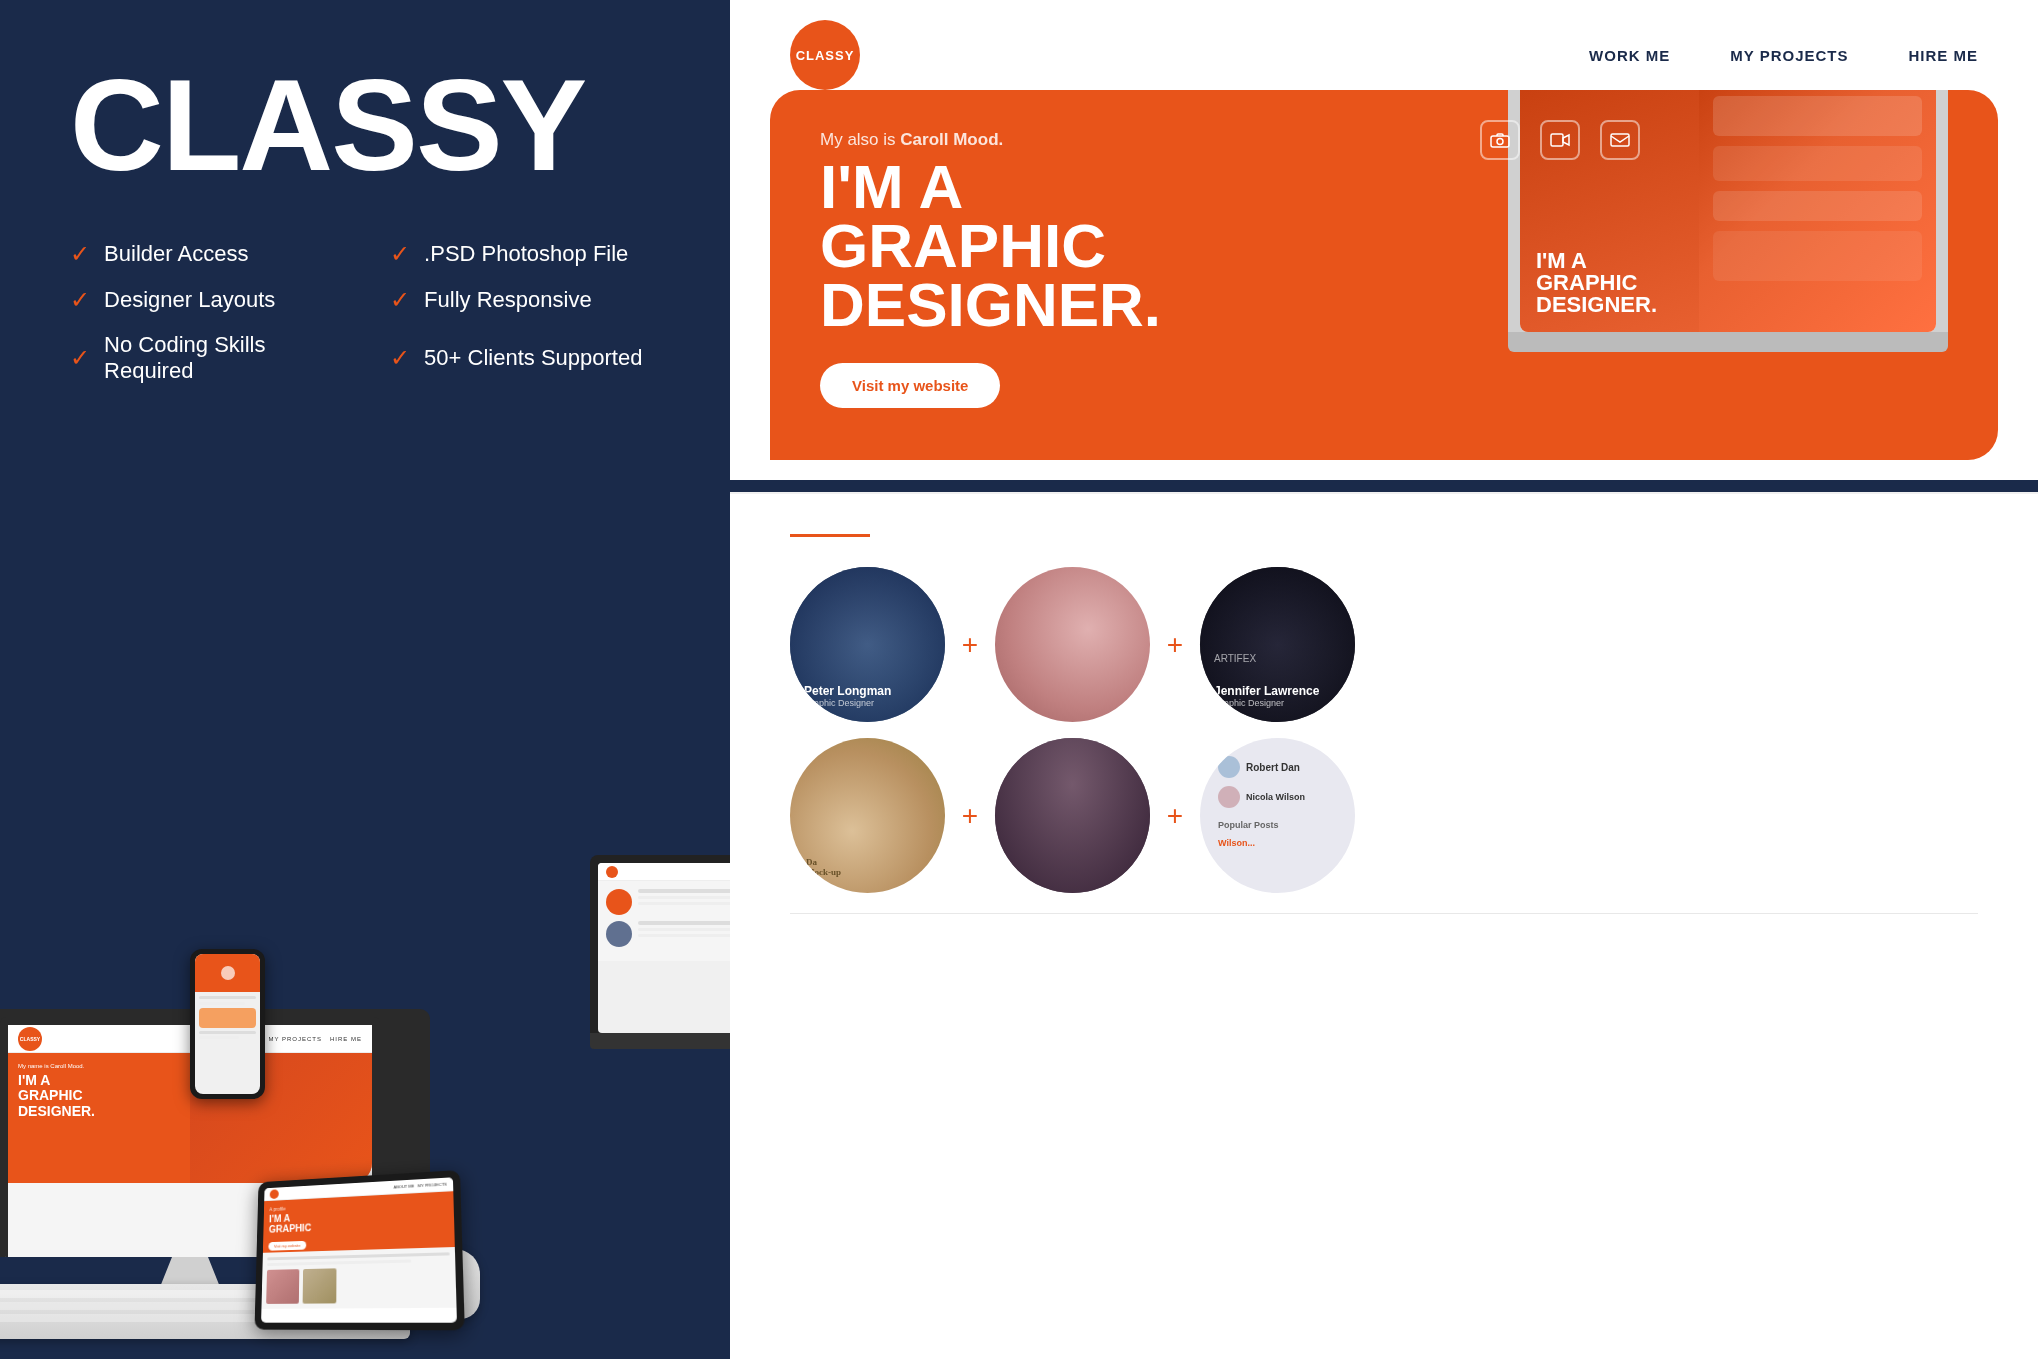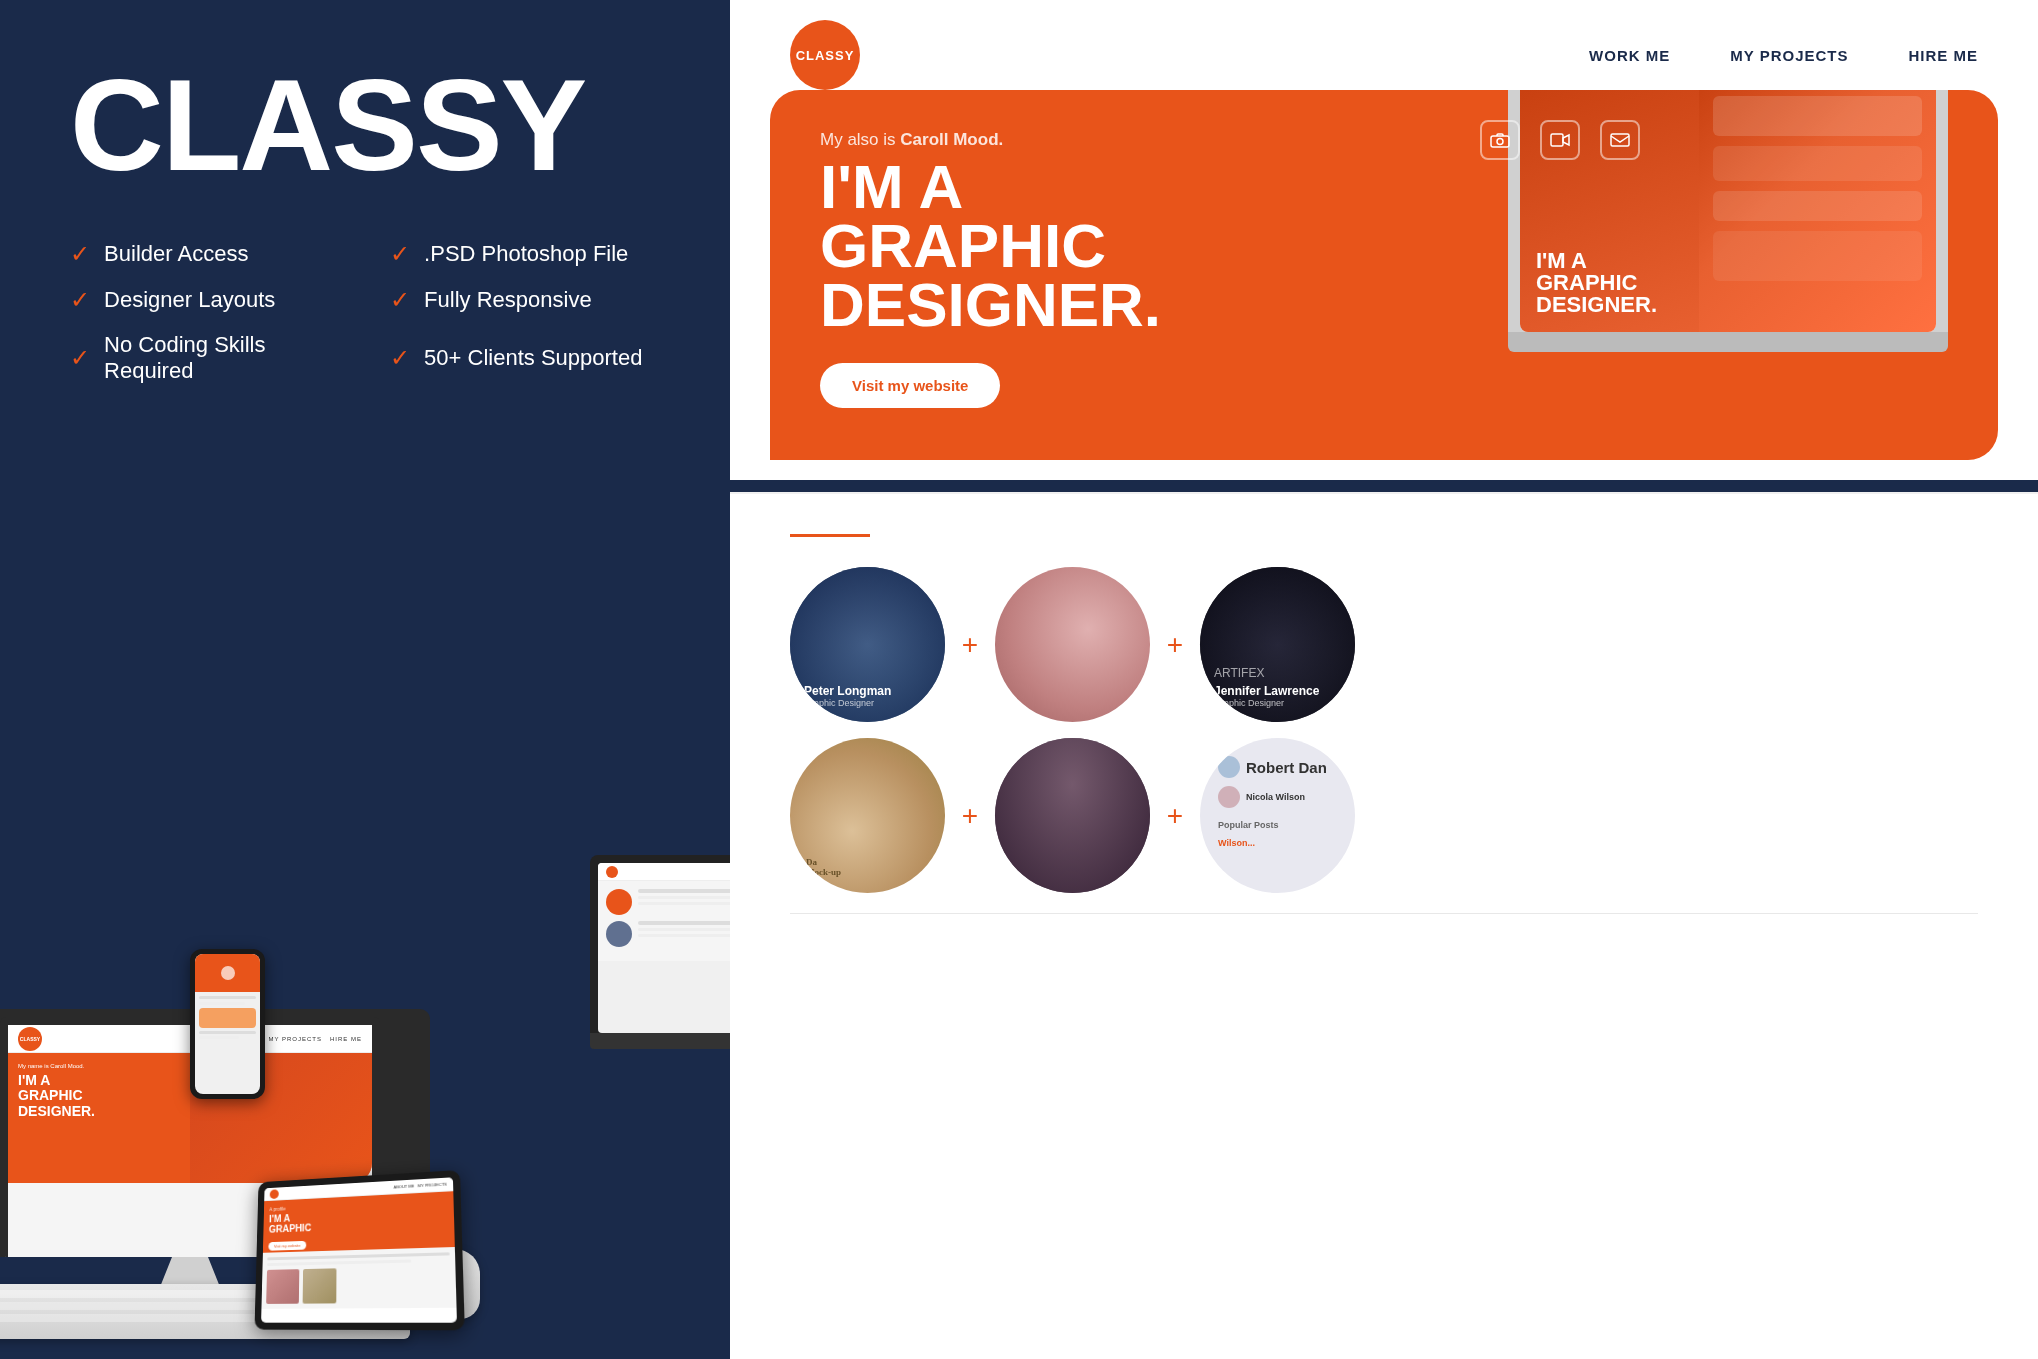--- a/index.html
+++ b/index.html
@@ -512,21 +512,21 @@
       <div style="width:50px;height:155px;display:flex;align-items:center;justify-content:center;font-size:28px;color:#e8541a;font-weight:300;">+</div>
 
       <div style="width:155px;height:155px;border-radius:50%;overflow:hidden;background:linear-gradient(160deg,#d8a0a0,#c08080);flex-shrink:0;">
         <div style="width:100%;height:100%;background:radial-gradient(ellipse at 60% 40%, #e0b0b0 0%, #c08080 60%, #a06060 100%);"></div>
       </div>
 
       <div style="width:50px;height:155px;display:flex;align-items:center;justify-content:center;font-size:28px;color:#e8541a;font-weight:300;">+</div>
 
       <div style="width:155px;height:155px;border-radius:50%;overflow:hidden;background:linear-gradient(160deg,#111118,#222228);flex-shrink:0;position:relative;">
         <div style="width:100%;height:100%;display:flex;flex-direction:column;justify-content:flex-end;padding:14px;background:radial-gradient(ellipse at center, rgba(50,50,80,0.5) 0%, rgba(10,10,20,0.9) 100%);">
-          <div style="color:rgba(255,255,255,0.6);font-size:12px;margin-bottom:4px;">ARTIFEX</div>
+          <div style="color:rgba(255,255,255,0.6);font-size:10px;margin-bottom:20px;">ARTIFEX</div>
           <div style="color:white;font-size:12px;font-weight:bold;">Jennifer Lawrence</div>
           <div style="color:rgba(255,255,255,0.7);font-size:9px;">Graphic Designer</div>
         </div>
       </div>
     </div>
 
     <div style="display:flex;align-items:center;gap:0;">
 
       <div style="width:155px;height:155px;border-radius:50%;overflow:hidden;background:linear-gradient(160deg,#d0b890,#b89868);flex-shrink:0;">
         <div style="width:100%;height:100%;background:radial-gradient(ellipse at 40% 60%, #dcc098 0%, #b89060 60%, #988040 100%);display:flex;align-items:flex-end;padding:16px;">
@@ -541,21 +541,21 @@
       </div>
 
       <div style="width:50px;height:155px;display:flex;align-items:center;justify-content:center;font-size:28px;color:#e8541a;font-weight:300;">+</div>
 
       <div style="width:155px;height:155px;border-radius:50%;overflow:hidden;background:#e8e8f0;flex-shrink:0;position:relative;">
         <div style="padding:18px;display:flex;flex-direction:column;gap:8px;">
 
           <div style="display:flex;align-items:center;gap:6px;">
             <div style="width:22px;height:22px;border-radius:50%;background:#aac0d8;flex-shrink:0;"></div>
             <div>
-              <div style="font-size:15px;color:#333;font-weight:bold;">Robert Dan</div>
+              <div style="font-size:10px;color:#333;font-weight:bold;">Robert Dan</div>
             </div>
           </div>
           <div style="display:flex;align-items:center;gap:6px;">
             <div style="width:22px;height:22px;border-radius:50%;background:#d0b0b8;flex-shrink:0;"></div>
             <div>
               <div style="font-size:9px;color:#333;font-weight:bold;">Nicola Wilson</div>
             </div>
           </div>
           <div style="margin-top:4px;font-size:9px;color:#666;font-weight:600;">Popular Posts</div>
           <div style="font-size:9px;color:#e8541a;font-weight:600;">Wilson...</div>

